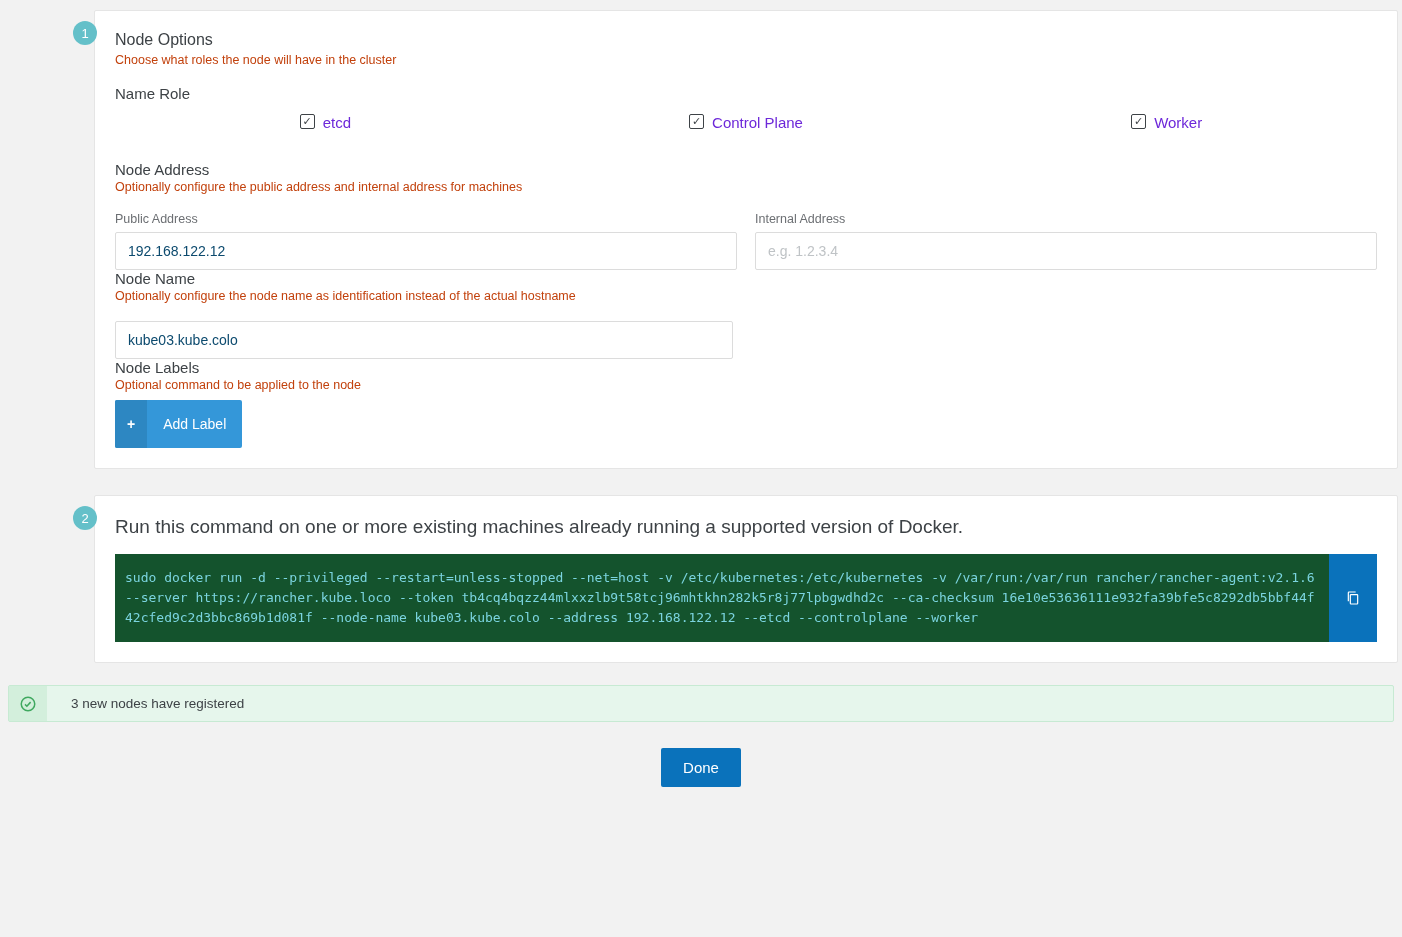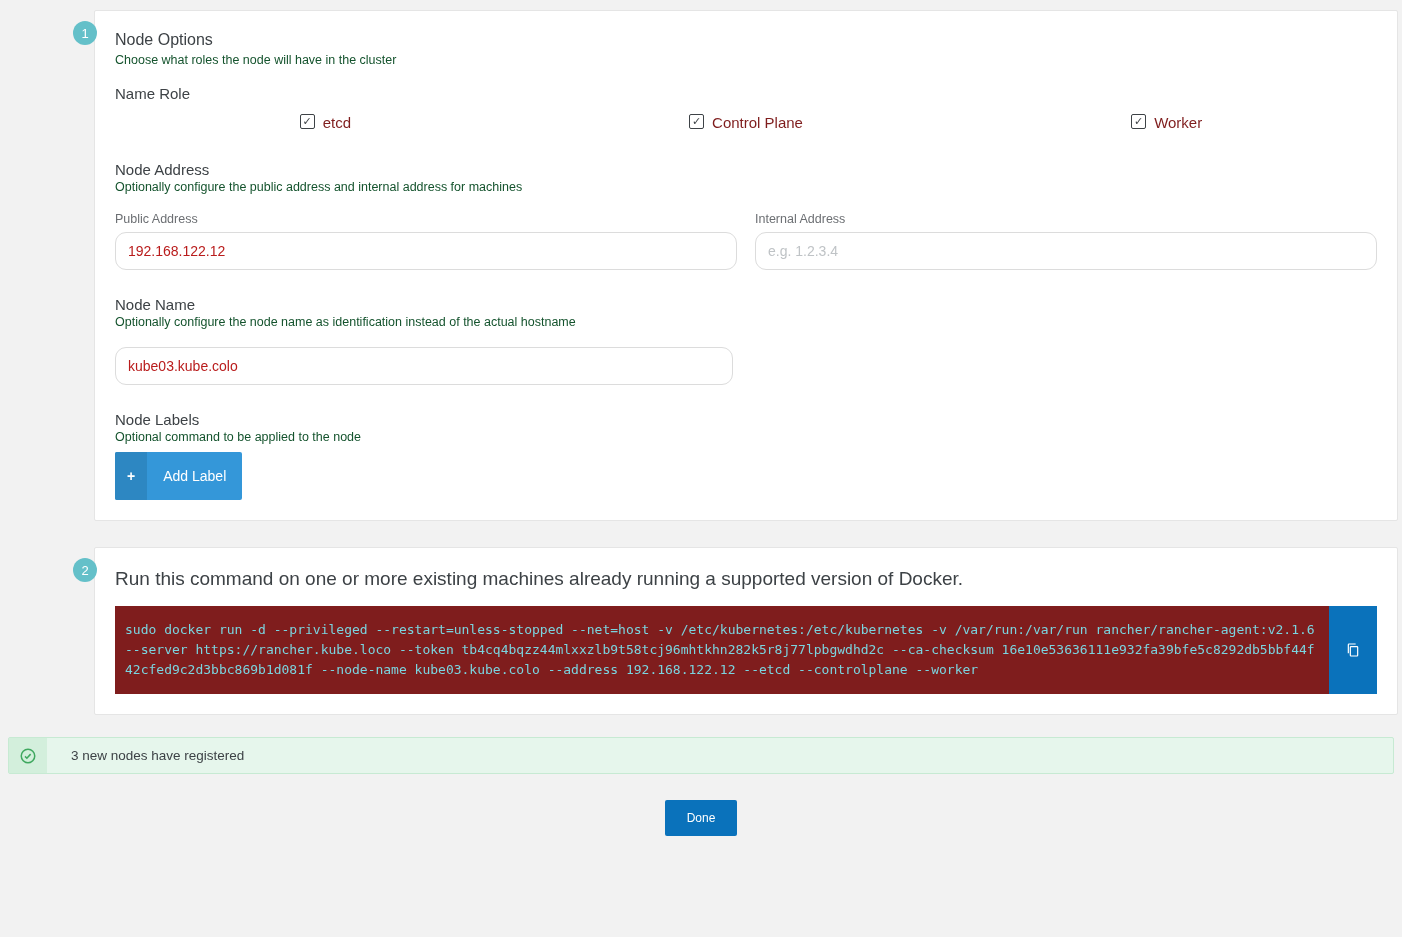--- a/index.html
+++ b/index.html
@@ -35,21 +35,21 @@
     font-size: 13px;
   }
   .section-title {
     font-size: 16px;
     color: #3d4246;
     font-weight: 400;
     margin-bottom: 4px;
   }
   .section-sub {
     font-size: 12.5px;
-    color: #14532d;
+    color: #c2410c;
     margin-bottom: 18px;
   }
   .subsection-title {
     font-size: 15px;
     color: #3d4246;
     font-weight: 400;
     margin-bottom: 12px;
   }
   .subsection-title-sm {
     font-size: 15px;
@@ -78,41 +78,40 @@
     align-items: center;
     justify-content: center;
     font-size: 11px;
     line-height: 1;
     color: #3d4246;
     position: relative;
     top: -1px;
   }
   .role-item label {
     font-size: 15px;
-    color: #7f1d1d;
+    color: #6d28d9;
   }
   .input-row {
     display: flex;
     gap: 18px;
-    margin-bottom: 26px;
   }
   .input-col { flex: 1; }
   .input-label {
     font-size: 12.5px;
     color: #6c6f73;
     margin-bottom: 6px;
     display: block;
   }
   input[type=text] {
     width: 100%;
     padding: 10px 12px;
     border: 1px solid #dcdcdc;
-    border-radius: 11px;
+    border-radius: 2px;
     font-size: 14px;
-    color: #b91c1c;
+    color: #0c4a6e;
     background: #fff;
   }
   input[type=text]::placeholder { color: #bfc3c6; }
   .half { width: 49%; }
   .add-btn {
     display: inline-flex;
     align-items: stretch;
     background: #3497d9;
     color: #fff;
     border: none;
@@ -136,21 +135,21 @@
   .step2-text {
     font-size: 19px;
     color: #3d4246;
     margin-bottom: 16px;
   }
   .code-row {
     display: flex;
   }
   .code-block {
     flex: 1;
-    background: #7f1d1d;
+    background: #14532d;
     color: #7bd4df;
     font-family: "Menlo", "Consolas", monospace;
     font-size: 13px;
     padding: 14px 10px;
     line-height: 1.55;
     word-break: break-all;
     white-space: normal;
   }
   .copy-btn {
     width: 48px;
@@ -186,21 +185,21 @@
   .done-row {
     display: flex;
     justify-content: center;
     margin: 26px 0 30px;
   }
   .done-btn {
     background: #0a72bb;
     color: #fff;
     border: none;
     padding: 11px 22px;
-    font-size: 12px;
+    font-size: 15px;
     border-radius: 2px;
     cursor: pointer;
     text-align: center;
   }
   .card2 { margin-top: 26px; }
 </style>
 </head>
 <body>
 
 <div class="container">

